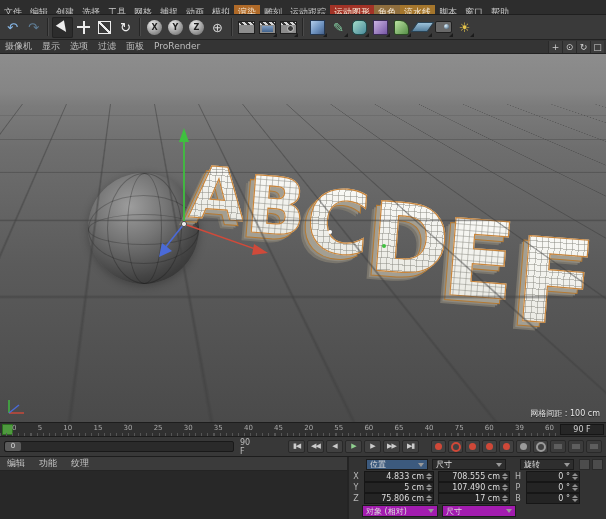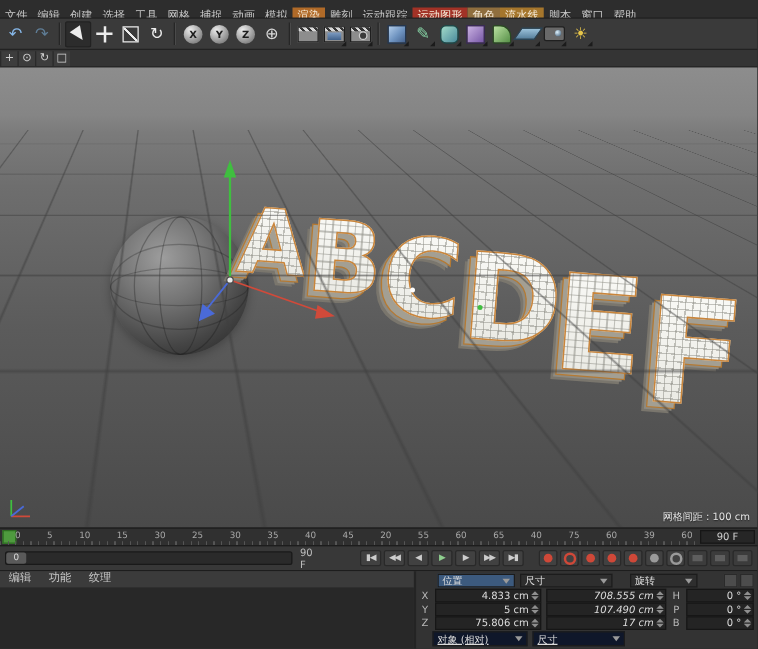--- a/index.html
+++ b/index.html
@@ -113,28 +113,28 @@
   .c-h{height:11px;font-size:8px;color:#e0e0e0;background:#2e2e2e;border:1px solid #1c1c1c;
     display:flex;align-items:center;justify-content:space-between;padding:0 3px;box-sizing:border-box;}
   .c-h.sel{background:#3c5a7e;}
   .c-h1{width:62px;}.c-h2{width:74px;}.c-h3{width:54px;margin-left:10px;}
   .c-icons{margin-left:auto;display:flex;gap:2px;}
   .c-ico{width:9px;height:9px;background:#4c4c4c;border:1px solid #2a2a2a;}
   .crow{display:flex;align-items:center;height:11px;gap:4px;}
   .axis{width:8px;font-size:8px;color:#b8b8b8;text-align:center;flex:0 0 auto;}
   .field{position:relative;height:11px;background:#242424;border:1px solid #161616;box-sizing:border-box;}
   .field .val{position:absolute;right:9px;top:0;bottom:0;font-size:8px;color:#dcdcdc;line-height:9px;}
-  .f-pos{width:85px;}.f-size{width:96px;font-style:italic;}.f-rot{width:54px;}
+  .f-pos{width:70px;}.f-size{width:72px;}.f-rot{width:54px;}
   .spin{position:absolute;right:1px;top:0;bottom:0;width:7px;display:flex;flex-direction:column;align-items:center;justify-content:center;gap:1px;}
   .spin i{display:block;width:0;height:0;border-left:3px solid transparent;border-right:3px solid transparent;}
   .spin .up{border-bottom:3px solid #8f8f8f;}
   .spin .down{border-top:3px solid #8f8f8f;}
   .c-foot{display:flex;align-items:center;height:13px;gap:4px;}
-  .dropdown{height:12px;background:#0f172a;border:1px solid #1c1c1c;box-sizing:border-box;
-    display:flex;align-items:center;justify-content:space-between;padding:0 3px;font-size:8px;color:#dcdcdc;text-decoration:underline;}
+  .dropdown{height:12px;background:#a21caf;border:1px solid #1c1c1c;box-sizing:border-box;
+    display:flex;align-items:center;justify-content:space-between;padding:0 3px;font-size:8px;color:#dcdcdc;}
   .dd{width:0;height:0;border-left:3px solid transparent;border-right:3px solid transparent;border-top:4px solid #9a9a9a;}
   .dd1{width:76px;margin-left:10px;}.dd2{width:74px;}
 </style>
 </head>
 <body>
 
 <div id="app">
 
   <div class="menubar" id="menubar"><span class="menu-item">文件</span><span class="menu-item">编辑</span><span class="menu-item">创建</span><span class="menu-item">选择</span><span class="menu-item">工具</span><span class="menu-item">网格</span><span class="menu-item">捕捉</span><span class="menu-item">动画</span><span class="menu-item">模拟</span><span class="menu-item" style="background: rgb(176, 106, 40); color: rgb(245, 234, 216);">渲染</span><span class="menu-item">雕刻</span><span class="menu-item">运动跟踪</span><span class="menu-item" style="background: rgb(162, 50, 38); color: rgb(245, 234, 216);">运动图形</span><span class="menu-item" style="background: rgb(143, 110, 62); color: rgb(245, 234, 216);">角色</span><span class="menu-item" style="background: rgb(165, 118, 44); color: rgb(245, 234, 216);">流水线</span><span class="menu-item">脚本</span><span class="menu-item">窗口</span><span class="menu-item">帮助</span></div>
 
@@ -212,20 +212,28 @@
         <span class="shape-camera"></span>
         <span class="tri"></span>
       </button>
       <button class="tb-btn">
         <span class="tb-glyph" style="color: rgb(230, 197, 74);">☀</span>
         <span class="tri"></span>
       </button>
     </div>
 
   <div class="vpbar">
+    <div class="vp-menu" id="vpmenu">
+        <span class="vp-menu-item">摄像机</span>
+        <span class="vp-menu-item">显示</span>
+        <span class="vp-menu-item">选项</span>
+        <span class="vp-menu-item">过滤</span>
+        <span class="vp-menu-item">面板</span>
+        <span class="vp-menu-item">ProRender</span>
+      </div>
     <div class="vp-controls" id="vpcontrols">
         <button class="vp-ctrl">+</button>
         <button class="vp-ctrl">⊙</button>
         <button class="vp-ctrl">↻</button>
         <button class="vp-ctrl">□</button>
       </div>
   </div>
 
   <div class="viewport" id="viewport">
     <div class="vp-ground"></div>

